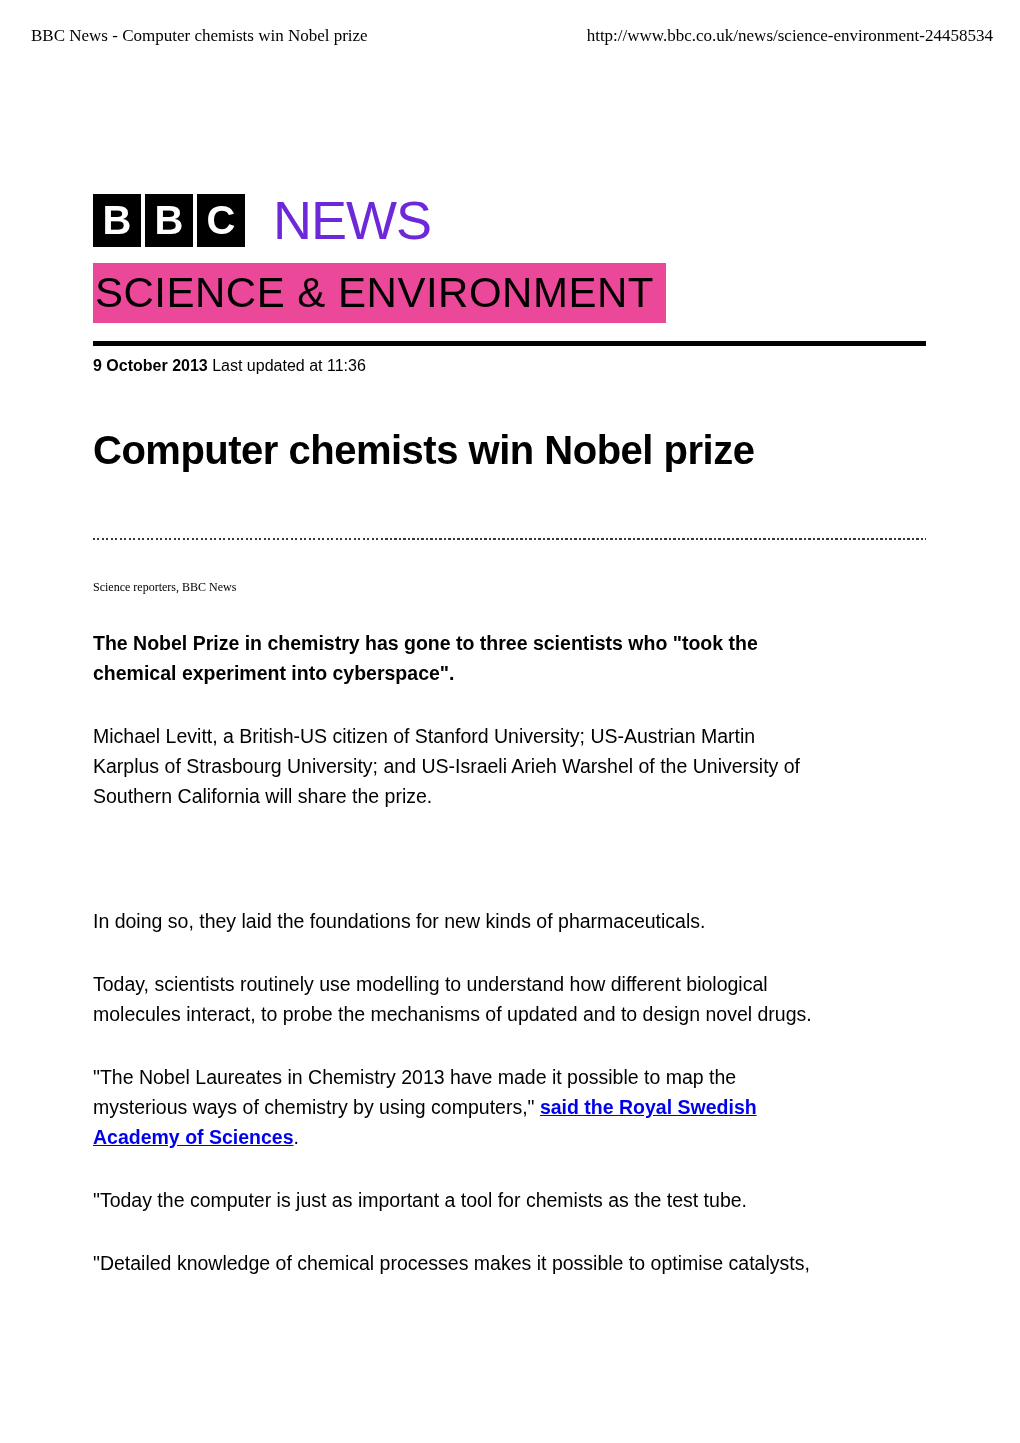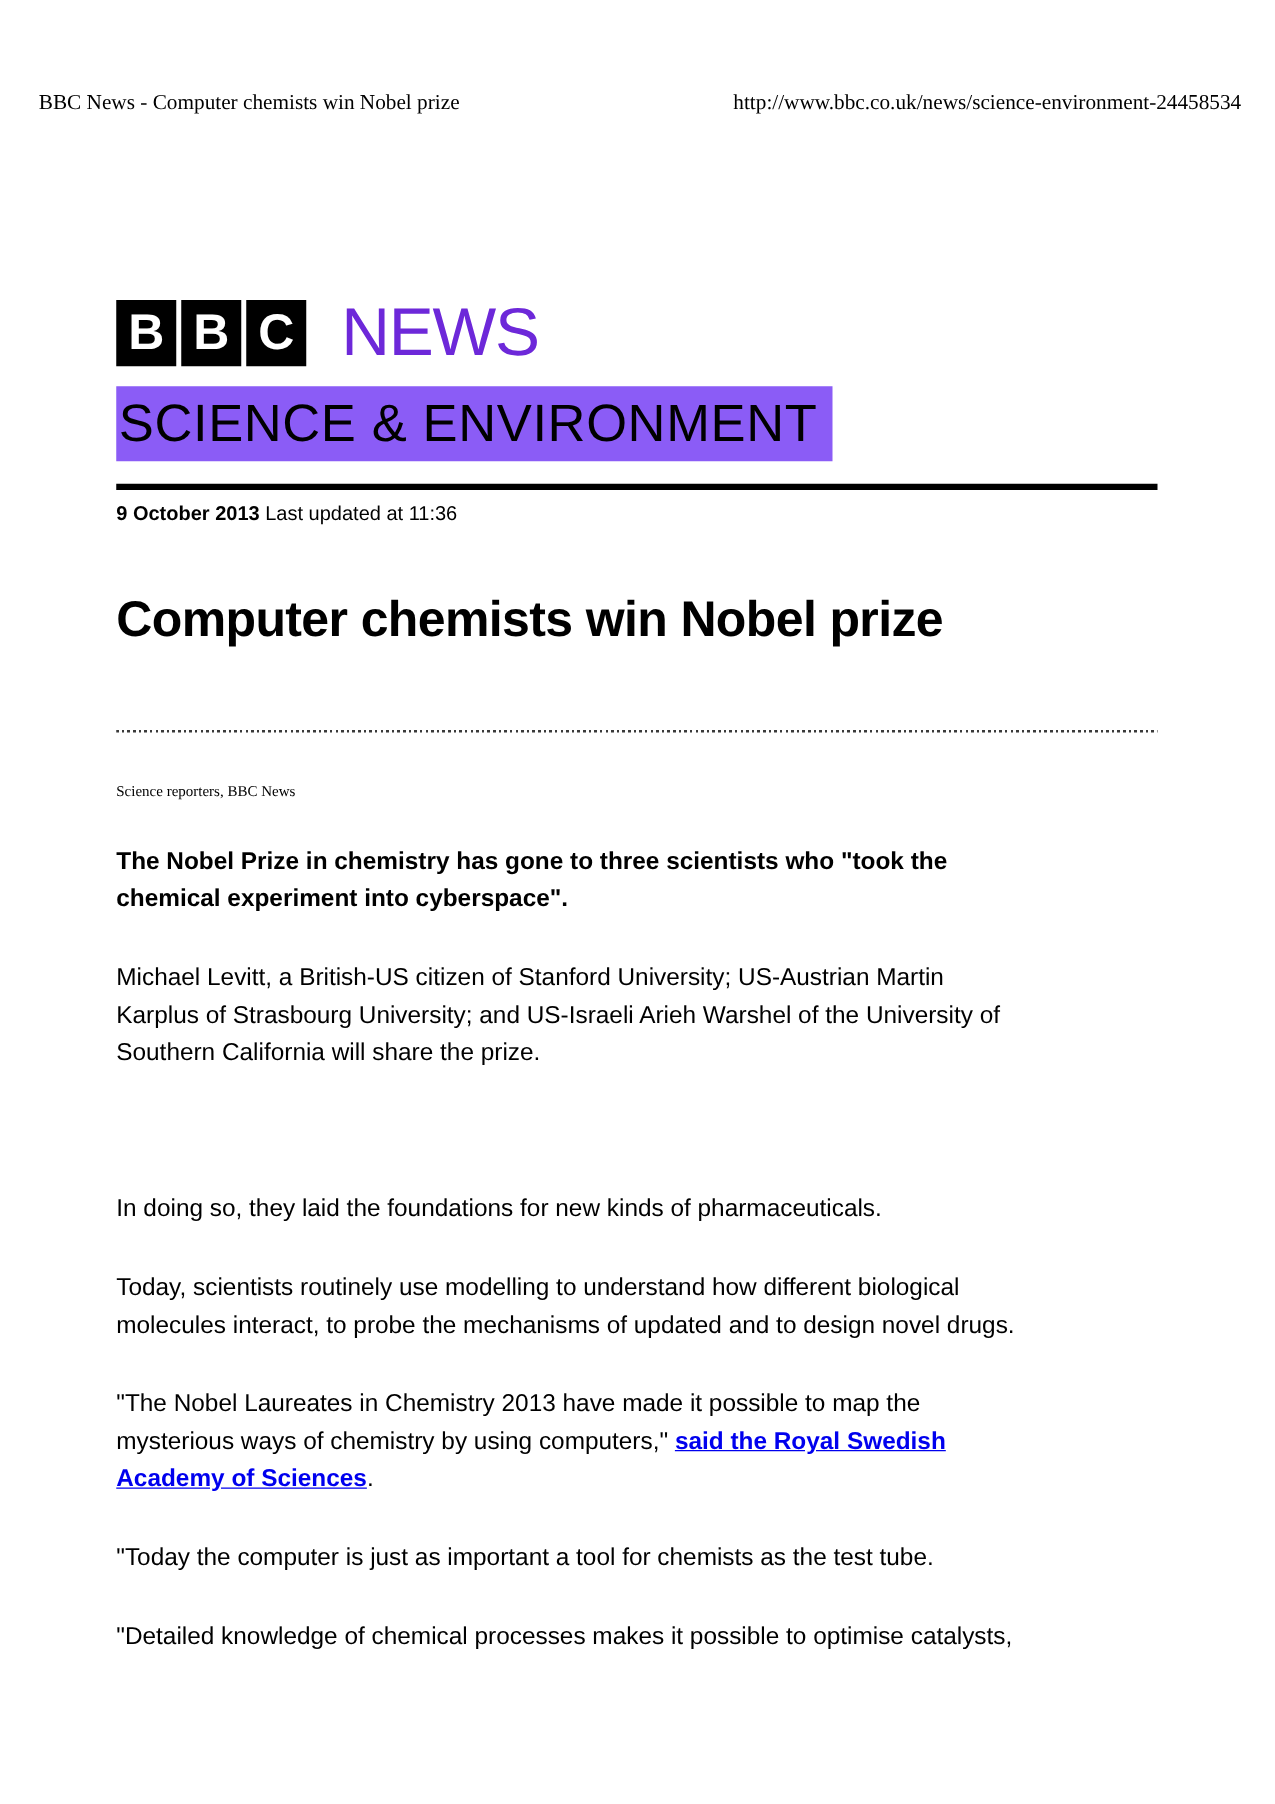--- a/index.html
+++ b/index.html
@@ -4,21 +4,20 @@
 <style>
   html,body{margin:0;padding:0;background:#fff;}
   .page{
     position:relative;
     width:1020px;
     height:1299px;
     background:#ffffff;
     overflow:hidden;
     font-family:"Liberation Sans", sans-serif;
     color:#000;
-    margin-top:46px;
   }
   
   .print-header{
     position:absolute; top:26px; left:31px; right:27px;
     display:flex; justify-content:space-between;
     font-family:"Liberation Serif", serif;
     font-size:17px; line-height:20px; color:#000;
   }
   .print-footer{
     position:absolute; top:1352px; left:31px; right:27px;
@@ -105,21 +104,21 @@
     <span>http://www.bbc.co.uk/news/science-environment-24458534</span>
   </div>
 
   <div class="logo-row">
     <span class="bbc-block" style="background: rgb(0, 0, 0);">B</span>
     <span class="bbc-block" style="background: rgb(0, 0, 0);">B</span>
     <span class="bbc-block" style="background: rgb(0, 0, 0);">C</span>
     <span class="bbc-wordmark">NEWS</span>
   </div>
 
-  <div class="section-bar" style="background: #8b5cf6;">SCIENCE &amp; ENVIRONMENT</div>
+  <div class="section-bar" style="background: #ec4899;">SCIENCE &amp; ENVIRONMENT</div>
 
   <div class="top-rule"></div>
 
   <div class="dateline">
     <b>9 October 2013</b><span> Last updated at 11:36</span>
   </div>
 
   <h1 class="headline">Computer chemists win Nobel prize</h1>
 
   <div class="dotted-rule"></div>

